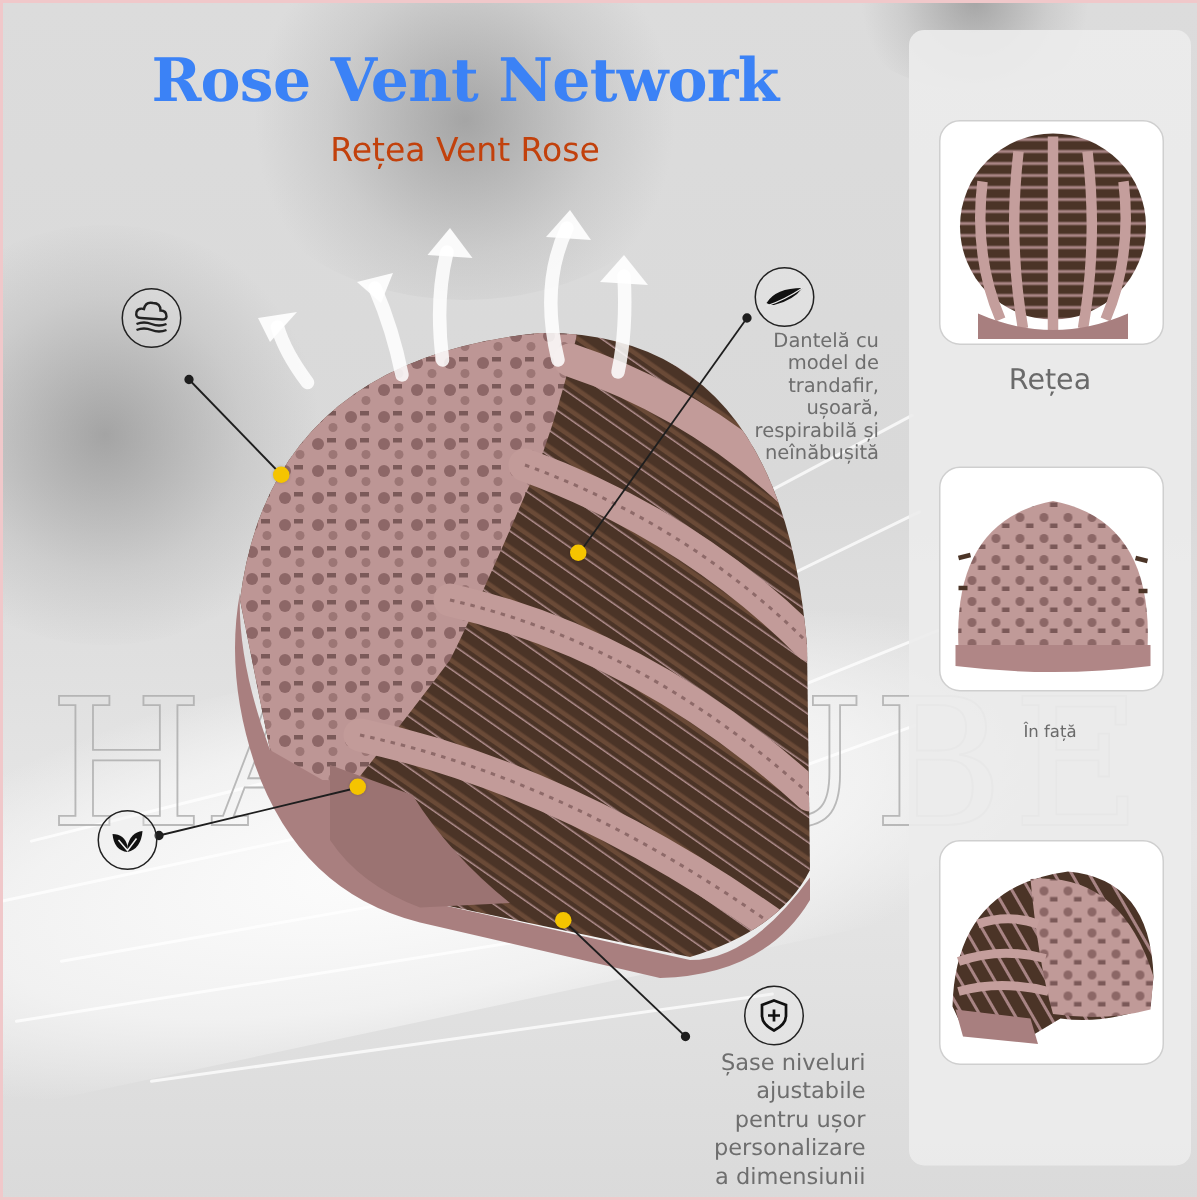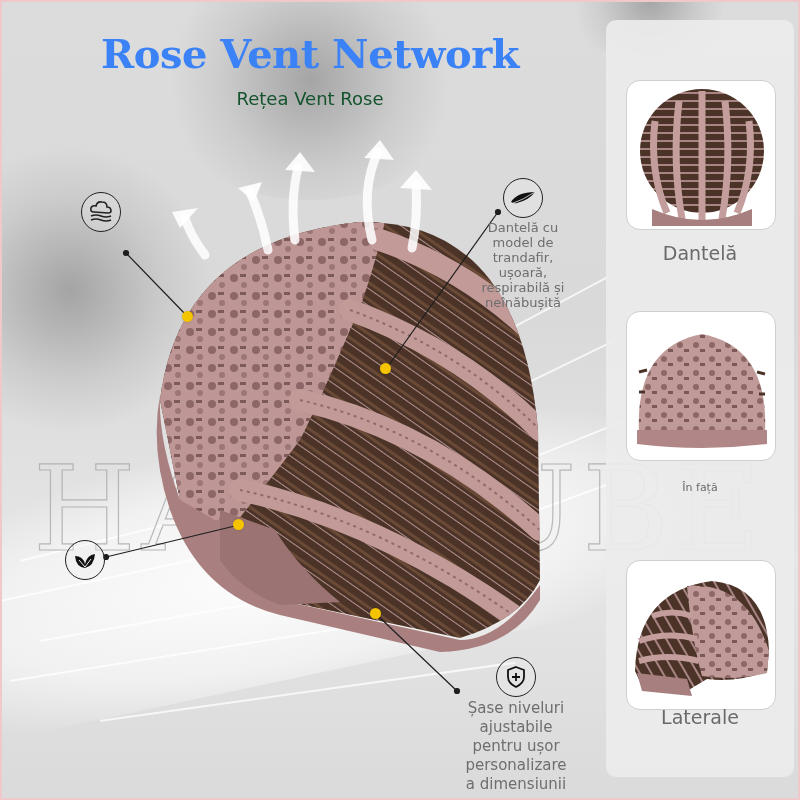--- a/index.html
+++ b/index.html
@@ -41,31 +41,31 @@
   }
 
   
   .title {
     position: absolute; left: 100px; top: 30px; width: 420px; text-align: center;
     font-family: "DejaVu Serif", serif; font-size: 40px; color: #3b82f6;
     letter-spacing: -0.5px; z-index: 10;
   }
   .subtitle {
     position: absolute; left: 100px; top: 88px; width: 420px; text-align: center;
-    font-family: "DejaVu Sans", sans-serif; font-size: 18px; color: #14532d; z-index: 10;
+    font-family: "DejaVu Sans", sans-serif; font-size: 22px; color: #c2410c; z-index: 10;
   }
 
   
   .wig { position: absolute; left: 140px; top: 200px; width: 420px; height: 460px; z-index: 6; }
 
   
   .arrows { position: absolute; left: 150px; top: 130px; width: 300px; height: 130px; z-index: 8; }
 
   
-  .callout { position: absolute; z-index: 12; text-align: center; color: #6e6e6e; font-size: 13px; line-height: 15px; }
+  .callout { position: absolute; z-index: 12; text-align: right; color: #6e6e6e; font-size: 13px; line-height: 15px; }
   .callout .icon-circle {
     width: 40px; height: 40px; border: 1.5px solid #222; border-radius: 50%;
     margin: 0 auto 2px; display: flex; align-items: center; justify-content: center;
     background: rgba(240,240,240,0.3);
   }
   .callout .txt { white-space: pre-line; }
   .lines { position: absolute; inset: 0; z-index: 11; pointer-events: none; }
   .pin {
     position: absolute; width: 11px; height: 11px; border-radius: 50%;
     background: #f5c400; z-index: 13; box-shadow: 0 0 2px rgba(0,0,0,0.2);
@@ -246,21 +246,21 @@
       <g stroke="#c49e9c" stroke-width="7" fill="none">
         <path d="M28 40 Q22 90 40 132"></path>
           <path d="M52 20 Q45 80 55 138"></path>
         <path d="M75 10 L75 140"></path>
           <path d="M98 20 Q105 80 95 138"></path>
           <path d="M122 40 Q128 90 110 132"></path>
       </g>
       <path d="M25 128 Q75 150 125 128 L125 145 L25 145 Z" fill="#a87f7f"></path>
     </svg>
   </div>
-  <div class="thumb-label" style="top:222px;font-size:19px;">Dantelă</div>
+  <div class="thumb-label" style="top:222px;font-size:19px;">Rețea</div>
 
   <div class="thumb-card" style="top:291px;">
     <svg width="150" height="150" viewBox="0 0 150 150">
       <defs>
         <pattern id="laceS" width="16" height="14" patternUnits="userSpaceOnUse">
           <rect width="16" height="14" fill="#c09a98"></rect>
             <circle cx="5" cy="5" r="3" fill="#8c6766"></circle>
             <rect x="9" y="9" width="5" height="3" fill="#7b5958"></rect>
         </pattern>
       </defs>
@@ -287,14 +287,13 @@
       <path d="M8 110 Q10 30 85 20 Q140 25 142 90 L140 110 Q110 122 80 118 L60 130 L15 125 Z" fill="url(#hairD)"></path>
       <path d="M60 25 Q120 20 142 90 L140 112 Q110 120 75 115 Q65 80 60 25 Z" fill="url(#laceS)"></path>
       <g stroke="#c49e9c" stroke-width="6" fill="none">
           <path d="M12 80 Q40 70 70 78"></path>
           <path d="M12 100 Q40 92 72 100"></path>
           <path d="M25 55 Q45 48 65 55"></path>
         </g>
       <path d="M10 112 L60 118 L65 135 L15 130 Z" fill="#a87f7f"></path>
     </svg>
   </div>
-  <div class="thumb-label" style="top:686px;font-size:19px;">Laterale</div>
 </div>
 
 </body></html>

